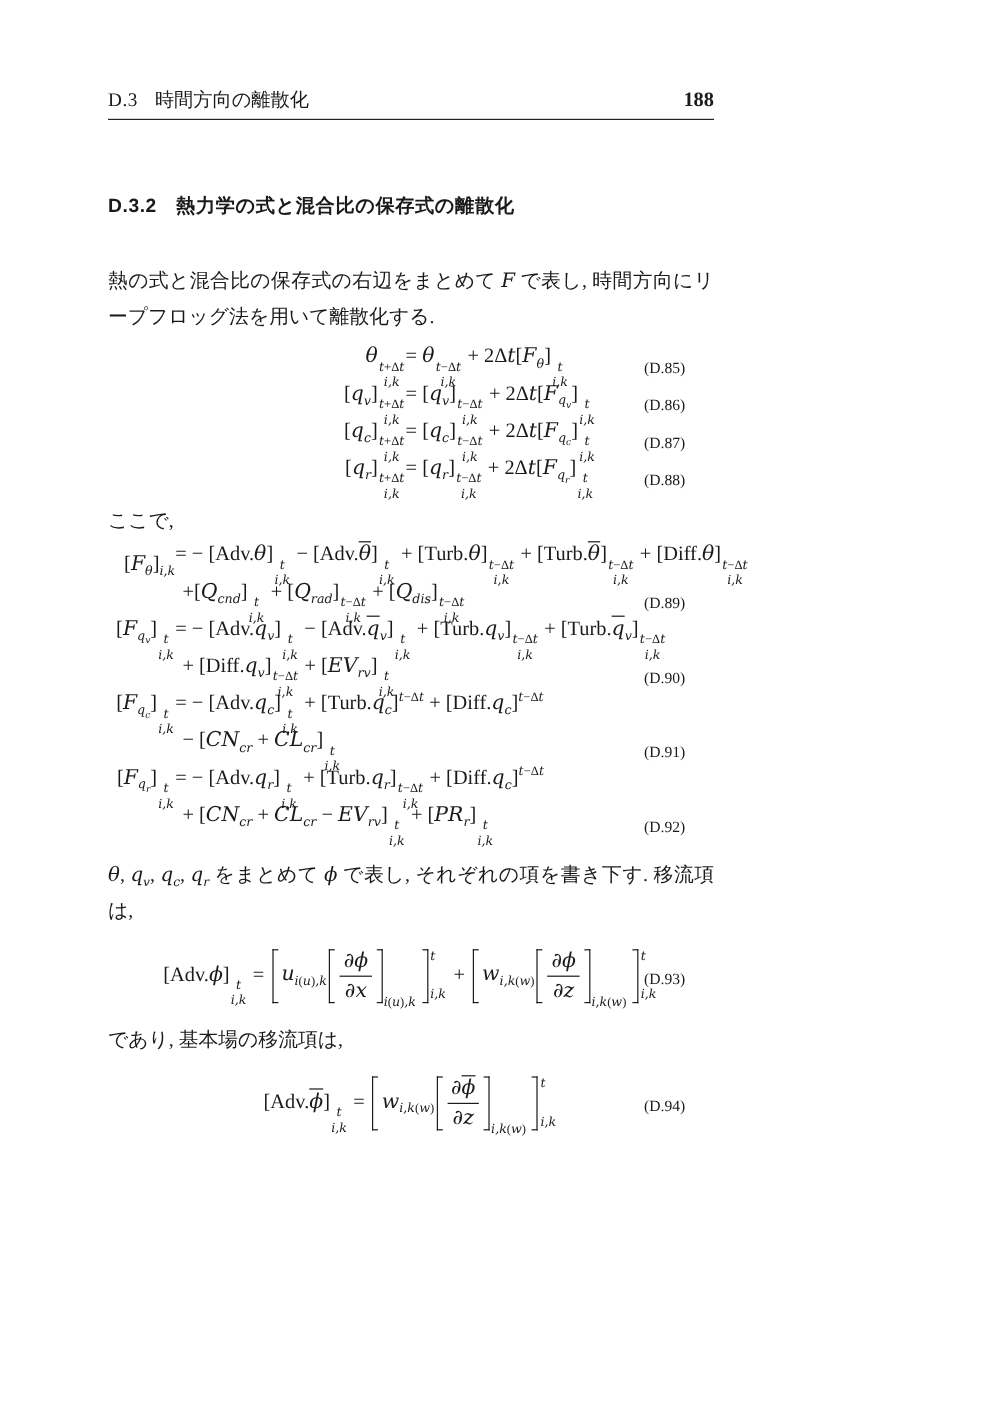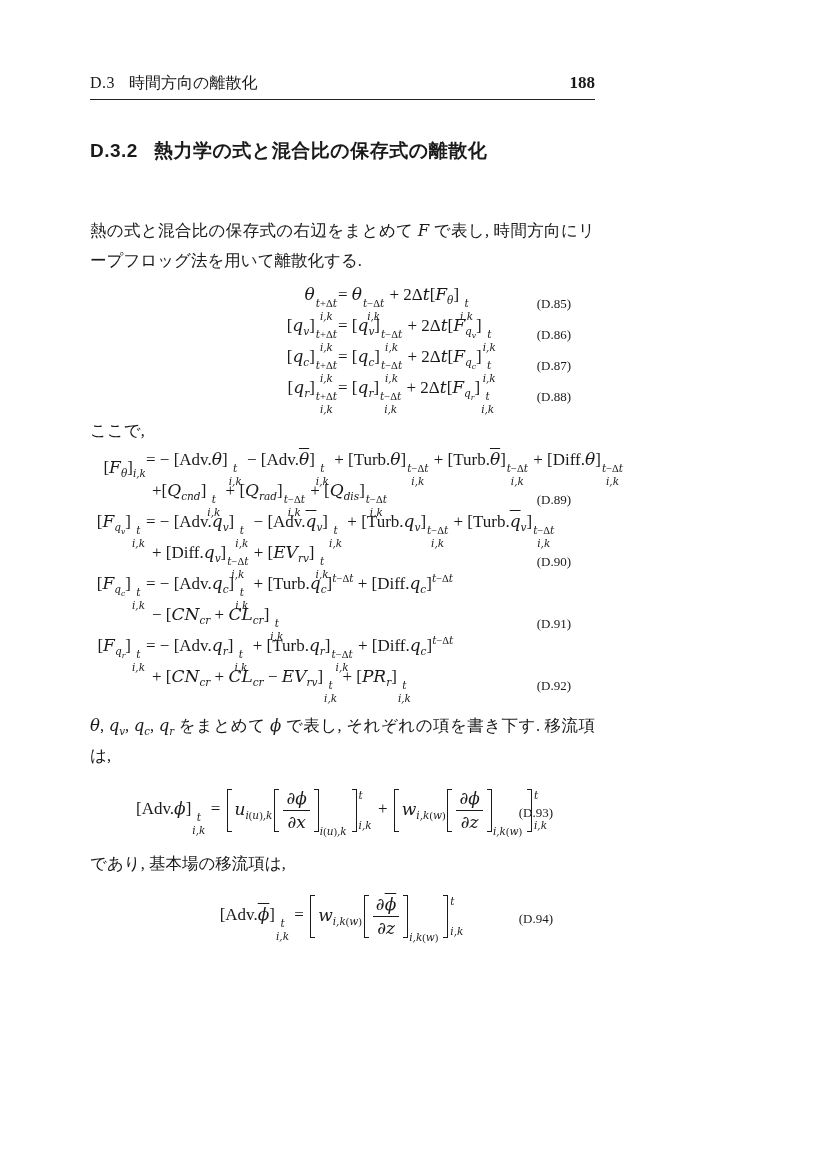--- a/index.html
+++ b/index.html
@@ -19,33 +19,33 @@
     display:flex; justify-content:space-between; align-items:baseline;
     font-size:16px;
     border-bottom:1.2px solid #222;
     padding-bottom:5px;
   }
   .running-header .rh-left .rh-num { margin-right:14px; letter-spacing:0.5px; }
   .running-header .pageno { font-weight:bold; font-size:17px; }
 
   
   h2.section-heading {
-    margin-top:38px;
+    margin-top:62px;
     font-family:"Liberation Sans","DejaVu Sans",sans-serif;
-    font-size:19px; font-weight:bold;
+    font-size:16px; font-weight:bold;
     letter-spacing:0.5px;
   }
   h2.section-heading .secnum { margin-right:16px; }
 
   
   p.body {
     font-size:16.5px; line-height:30px;
     text-align:justify;
   }
-  p.p-intro { margin-top:52px; }
+  p.p-intro { margin-top:36px; }
   p.p-here  { margin-top:8px; }
   p.p-disc  { margin-top:12px; }
   p.p-phi   { margin-top:14px; }
   p.p-base  { margin-top:0; }
 
   
   i { font-style:italic; font-family:"DejaVu Serif","Liberation Serif",serif; }
   sup, sub { font-size:0.62em; line-height:1; }
   sub sub, sub i sub, sub sub i { font-size:0.72em; }
   .ov { text-decoration:overline; }
@@ -71,21 +71,21 @@
   .eqrow .num, .eqnum { font-size:13px; text-align:right; padding-right:24px; font-style:normal; }
 
   
   .eqfig {
     position:relative; min-height:72px;
     display:flex; align-items:center; justify-content:center;
     font-size:17px; white-space:nowrap;
   }
   .eqfig.f1 { margin-top:6px; }
   .eqfig.f2 { margin-top:4px; }
-  .eqfig .eqnum { position:absolute; right:18px; top:50%; transform:translateY(-50%); }
+  .eqfig .eqnum { position:absolute; right:0; top:50%; transform:translateY(-50%); }
 
   .fr { display:inline-block; vertical-align:middle; text-align:center; margin:0 1px; }
   .fr .fn { display:block; padding:0 3px 2px; line-height:19px; }
   .fr .fd { display:block; border-top:1px solid #1a1a1a; padding:2px 3px 0; line-height:19px; }
 
   .bw { display:inline-flex; align-items:center; vertical-align:middle; margin:0 2px; }
   .bk { align-self:stretch; width:5px; }
   .bk.l { border-left:1.2px solid #1a1a1a; border-top:1.2px solid #1a1a1a; border-bottom:1.2px solid #1a1a1a; margin-right:3px; }
   .bk.r { border-right:1.2px solid #1a1a1a; border-top:1.2px solid #1a1a1a; border-bottom:1.2px solid #1a1a1a; margin-left:3px; }
   .bs {

